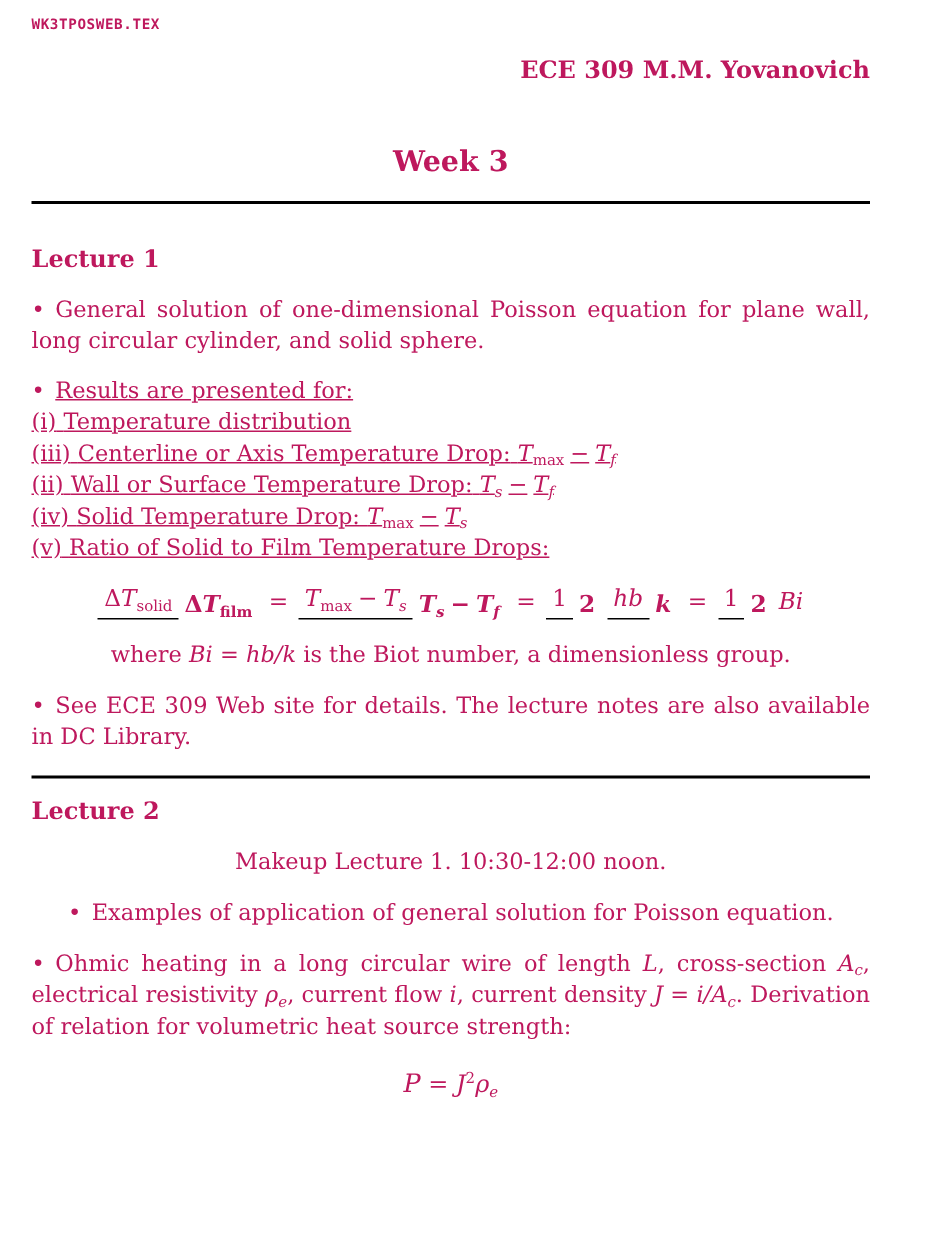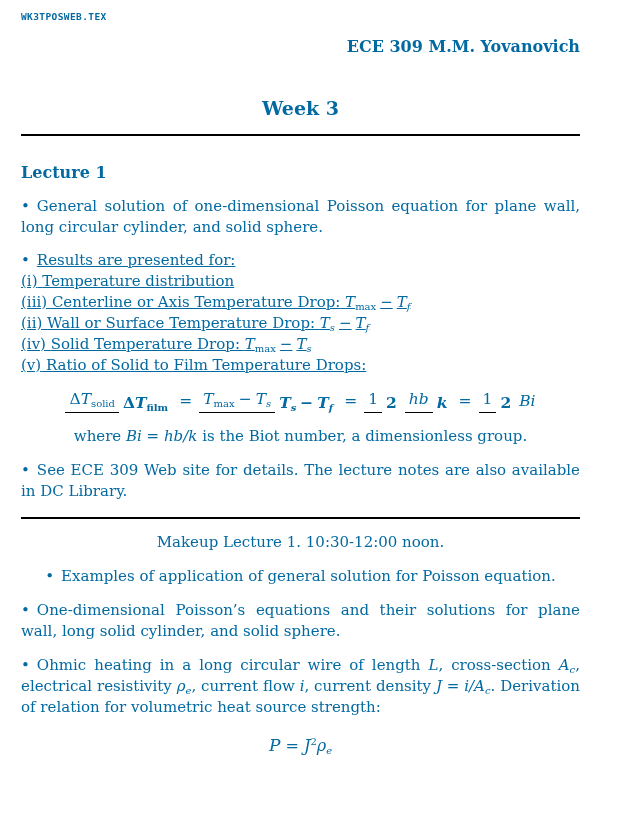--- a/index.html
+++ b/index.html
@@ -1,21 +1,21 @@
 <!DOCTYPE html>
 <html><head>
 <meta charset="utf-8">
 <style>
   html,body { margin:0; padding:0; background:#e8e8e8; }
   .page {
     position:relative;
     width:630px; height:830px;
     margin:0 auto;
     background:#ffffff;
-    color:#0369a1;
+    color:#be185d;
     box-sizing:border-box;
     padding:6px 50px 0 21px;
     font-family:"DejaVu Serif", serif;
     font-size:15px;
     line-height:21px;
     overflow:hidden;
   }
   .filename {
     font-family:"DejaVu Sans Mono", monospace;
     font-weight:bold;
@@ -157,24 +157,24 @@
       <span class="eq-tail it">Bi</span>
     </span>
   </div>
 
   <p class="para nojust"><span class="rm">where </span><span class="it">Bi</span><span class="rm"> = </span><span class="it">hb/k</span><span class="rm"> is the Biot number, a dimensionless group.</span></p>
 
   <p class="para"><span class="bullet">•</span><span>See ECE 309 Web site for details. The lecture notes are also available in DC Library.</span></p>
 
   <hr class="rule second">
 
+  <div class="lecture-heading second">Lecture 2</div>
 
   <p class="para nojust">Makeup Lecture 1. 10:30-12:00 noon.</p>
 
   <p class="para nojust"><span class="bullet">•</span><span>Examples of application of general solution for Poisson equation.</span></p>
 
-  <p class="para"><span class="bullet">•</span><span>One-dimensional Poisson’s equations and their solutions for plane wall, long solid cylinder, and solid sphere.</span></p>
 
   <p class="para"><span class="bullet">•</span><span class="rm">Ohmic heating in a long circular wire of length </span><span class="it">L</span><span class="rm">, cross-section </span><span class="nowrap"><span class="it">A</span><sub class="it">c</sub></span><span class="rm">, electrical resistivity </span><span class="nowrap"><span class="it">ρ</span><sub class="it">e</sub></span><span class="rm">, current flow </span><span class="it">i</span><span class="rm">, current density </span><span class="nowrap"><span class="it">J = i/A</span><sub class="it">c</sub></span><span class="rm">. Derivation of relation for volumetric heat source strength:</span></p>
 
   <div class="equation2"><span class="scriptP">P</span><span class="rm"> = </span><span class="it">J</span><sup class="rm">2</sup><span class="it">ρ</span><sub class="it">e</sub></div>
 
 </div>
 
 </body></html>

